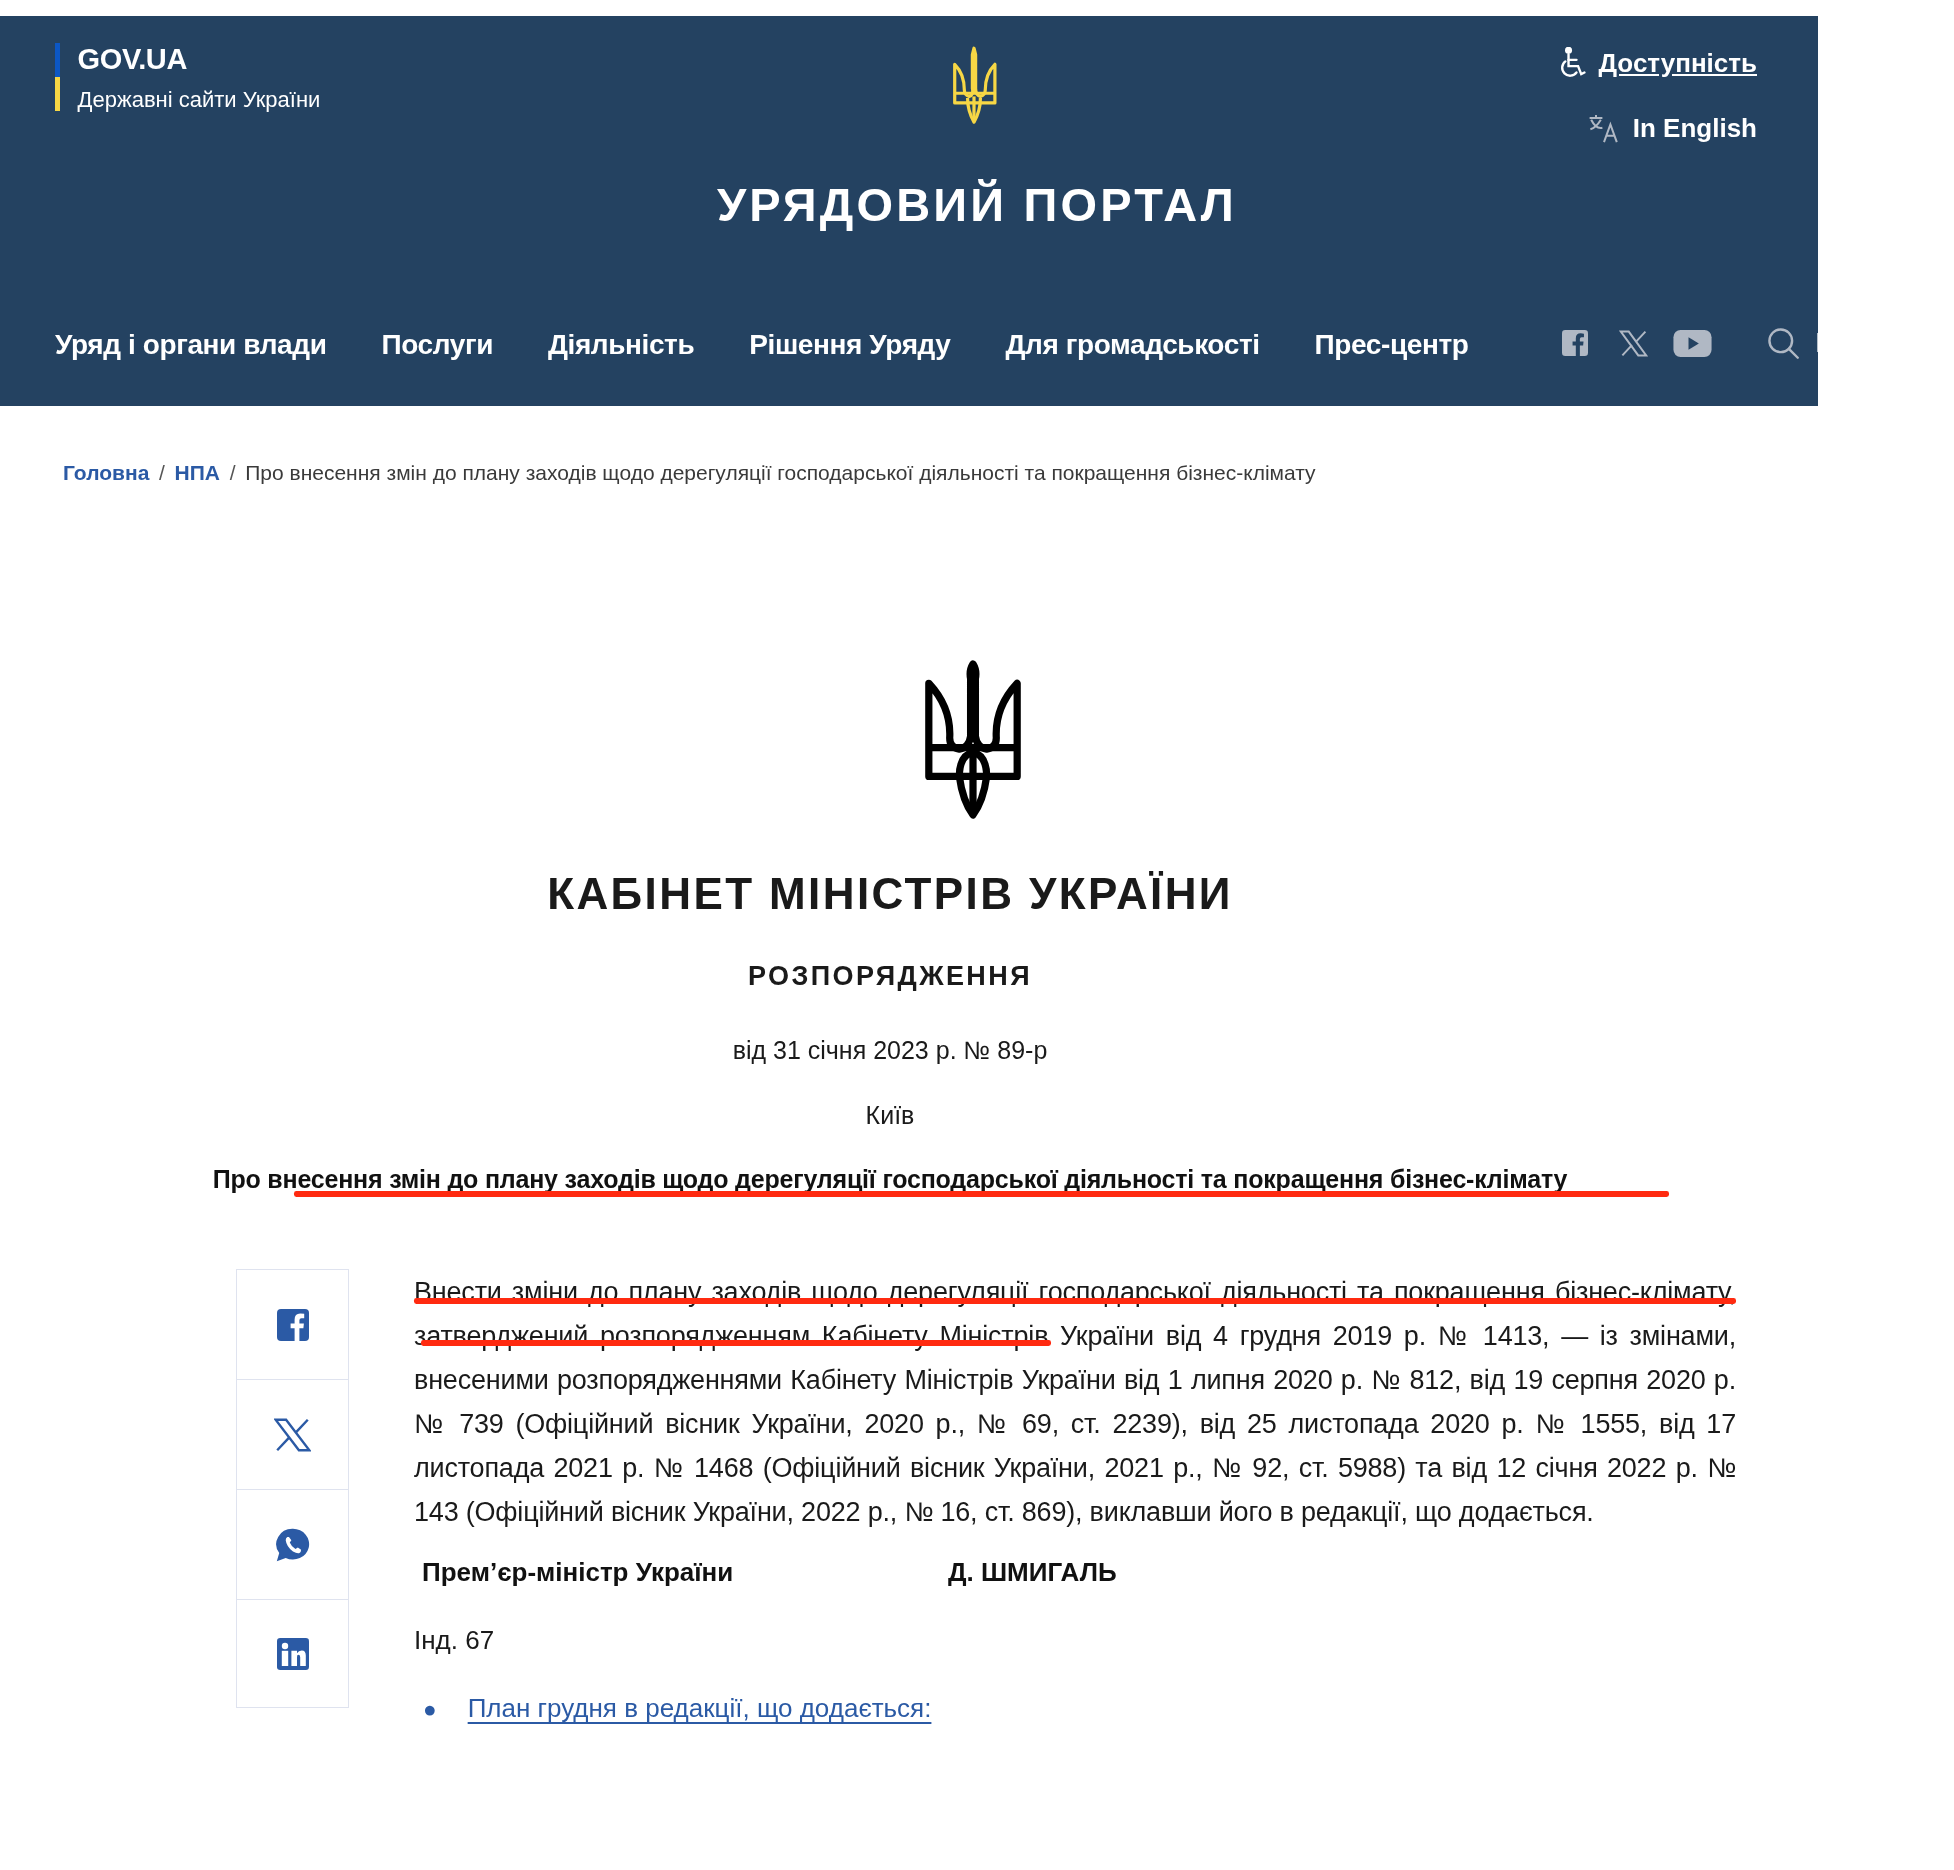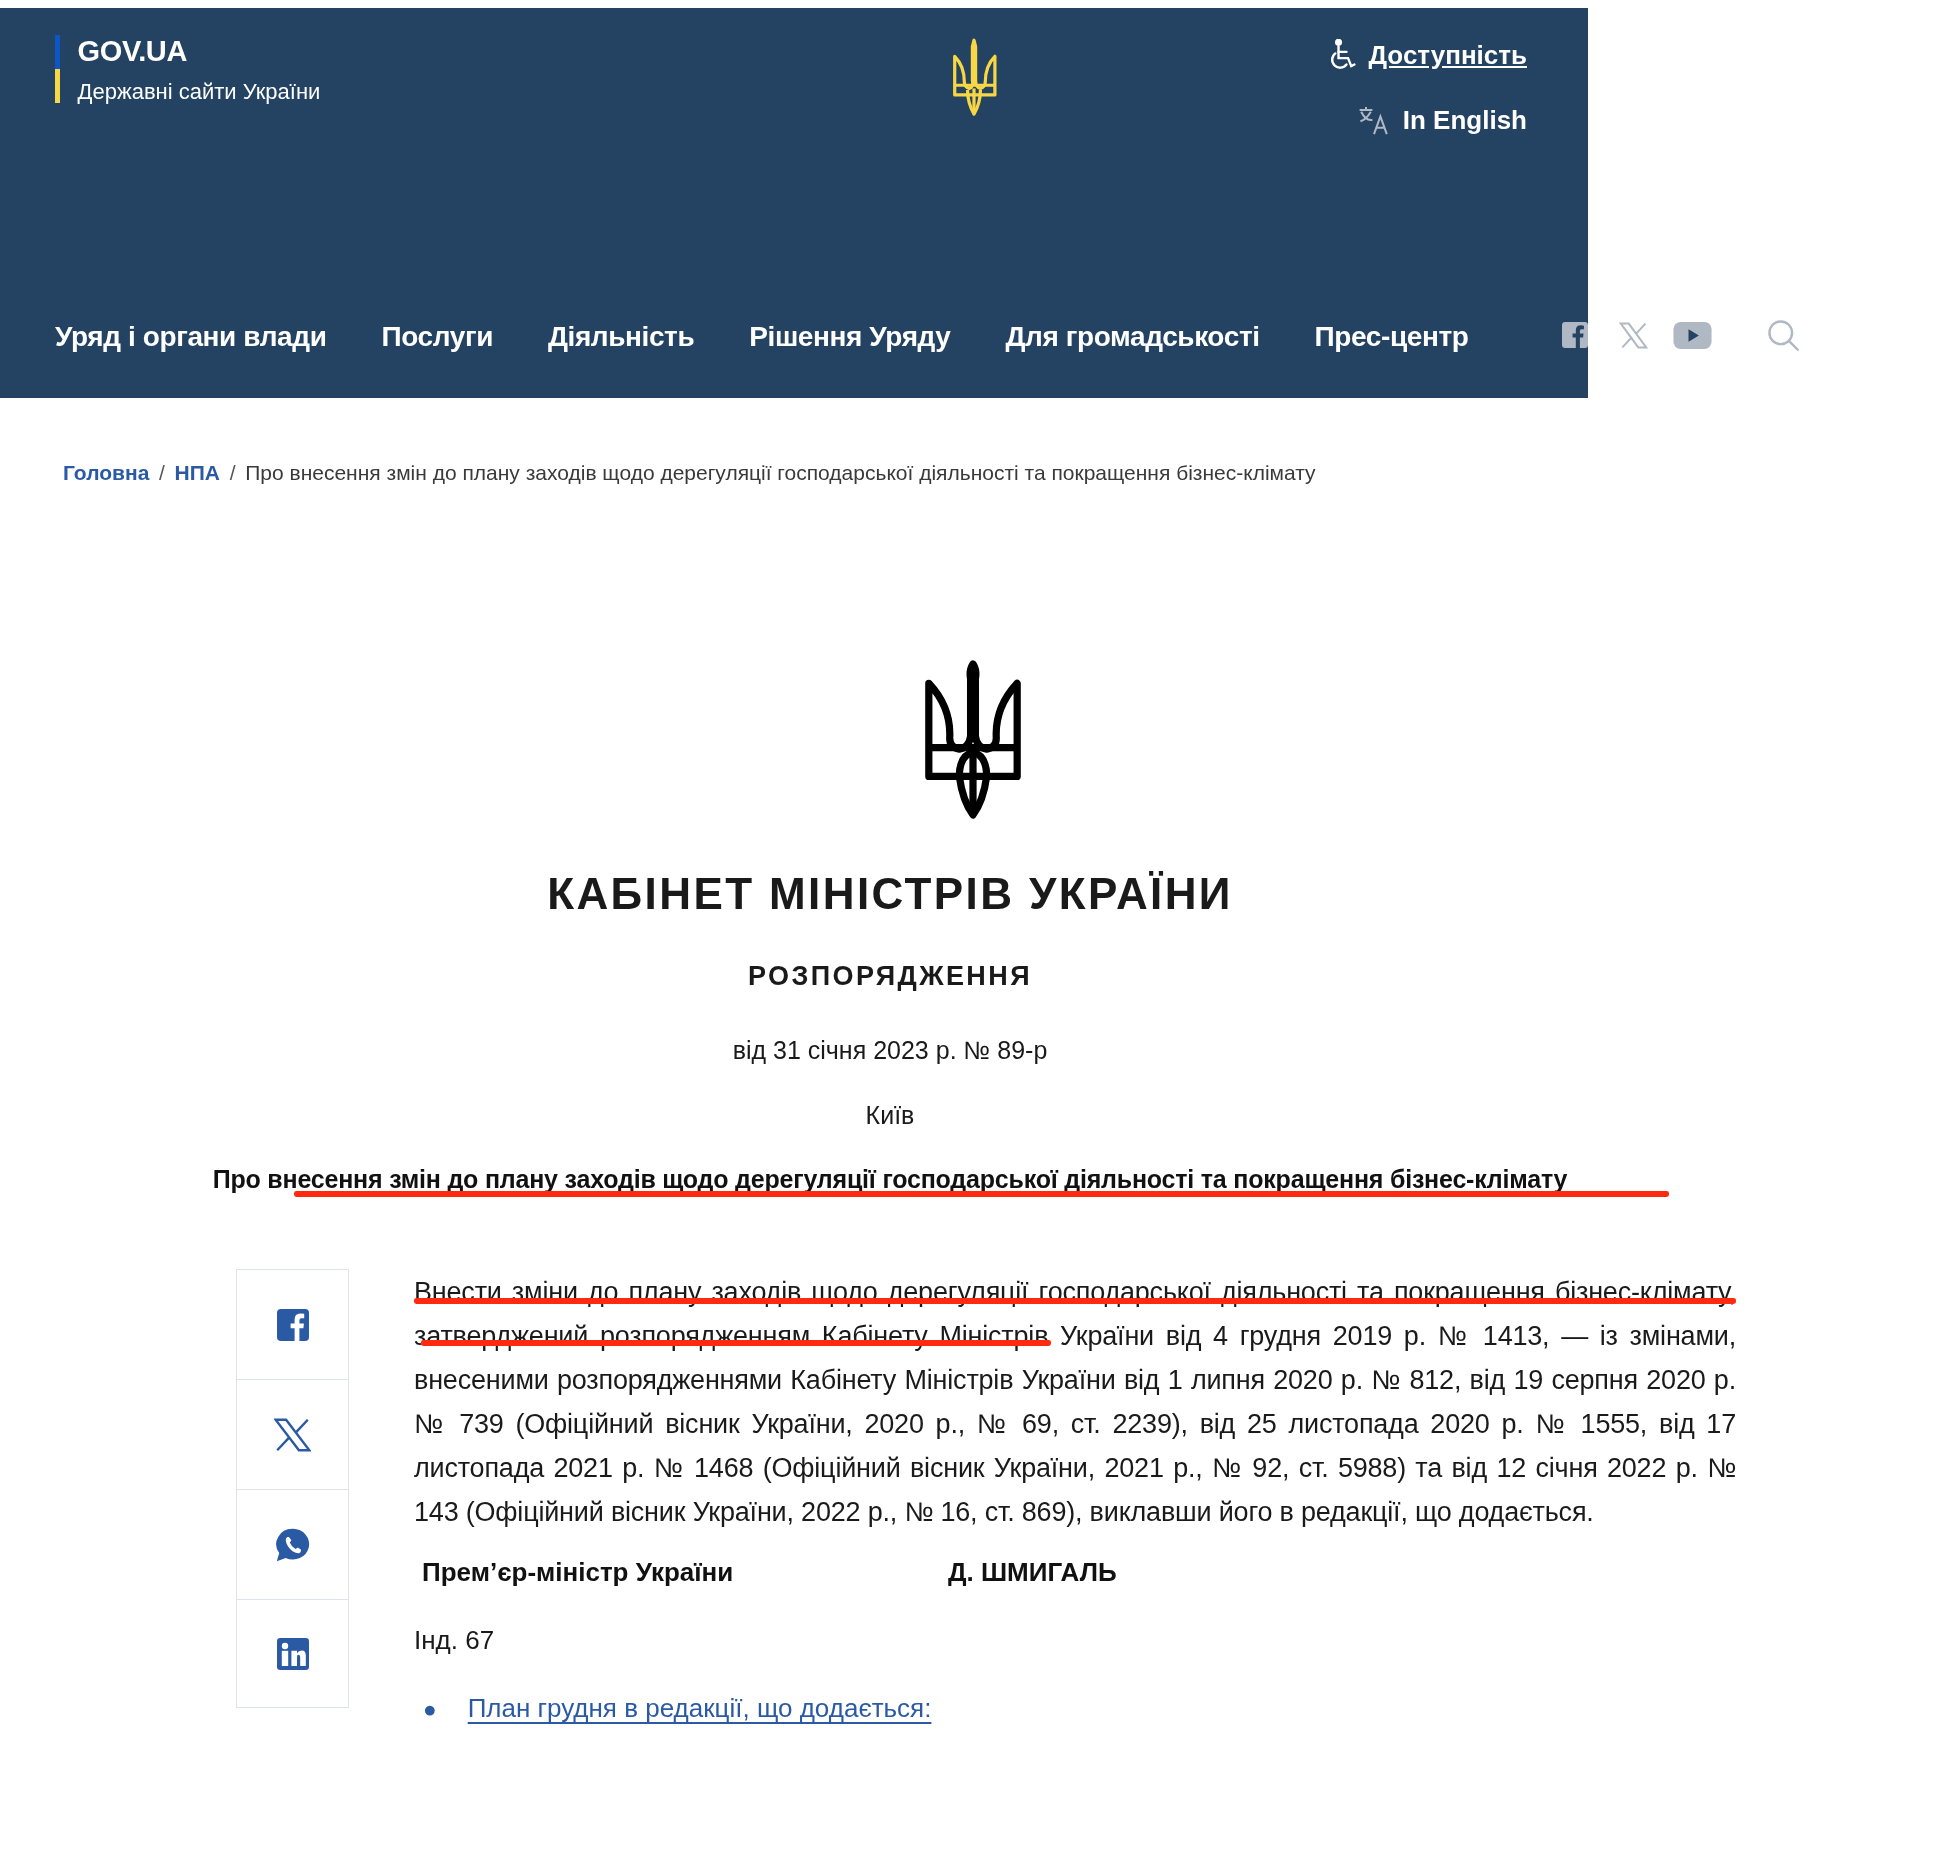--- a/index.html
+++ b/index.html
@@ -1,19 +1,19 @@
 <!DOCTYPE html>
 <html style="font-size:13px"><head>
 <meta charset="utf-8">
 <style>
   * { box-sizing: border-box; margin: 0; padding: 0; }
   html, body { width: 1954px; height: 1870px; background: #ffffff; overflow: hidden; }
   body { position: relative; font-family: "Liberation Sans", "DejaVu Sans", sans-serif; color: #1a1a1a; }
 
-  .header { position: absolute; left: 0; top: 8px; width: 1588px; height: 390px; background: #244261; padding-left: 44px; }
+  .header { position: absolute; left: 0; top: 16px; width: 1818px; height: 390px; background: #244261; padding-left: 44px; }
   .brand { position: absolute; left: 55px; top: 27px; height: 68px; }
   .brand-stripe { position: absolute; left: 0; top: 0; width: 4.8px; height: 68px; }
   .brand-stripe .blue { position: absolute; left: 0; top: 0; width: 4.8px; height: 34px; background: #0c57c5; }
   .brand-stripe .yellow { position: absolute; left: 0; top: 34px; width: 4.8px; height: 34px; background: #f7d745; }
   .brand-title { position: absolute; left: 22.6px; top: 0px; font-size: 29px; font-weight: bold; color: #ffffff; white-space: nowrap; letter-spacing: -0.4px; }
   .brand-sub { position: absolute; left: 22.6px; top: 44px; font-size: 22px; color: #ffffff; white-space: nowrap; }
 
   .crest-yellow { position: absolute; left: 948px; top: 29px; width: 52px; height: 82px; }
 
   .util { position: absolute; right: 61px; display: flex; align-items: center; gap: 13px; color: #fff; font-weight: bold; font-size: 26px; white-space: nowrap; }
@@ -88,20 +88,21 @@
   </div>
 
   <div class="util lang">
     <svg width="32" height="31" viewBox="0 0 40 38" fill="none" stroke="#b0b8c4" stroke-width="2.5">
       <path d="M2 6 L18 6 M10 2 L10 6 M4 8 Q10 20 18 18 M16 8 Q10 18 3 20"></path>
       <path d="M20 36 L28 14 L36 36 M23 28 L33 28"></path>
     </svg>
     <span>In English</span>
   </div>
 
+  <div class="portal-title">УРЯДОВИЙ ПОРТАЛ</div>
 
   <nav class="nav">
     <a class="nav-item">Уряд і органи влади</a>
     <a class="nav-item">Послуги</a>
     <a class="nav-item">Діяльність</a>
     <a class="nav-item">Рішення Уряду</a>
     <a class="nav-item">Для громадськості</a>
     <a class="nav-item">Прес-центр</a>
   </nav>
 

